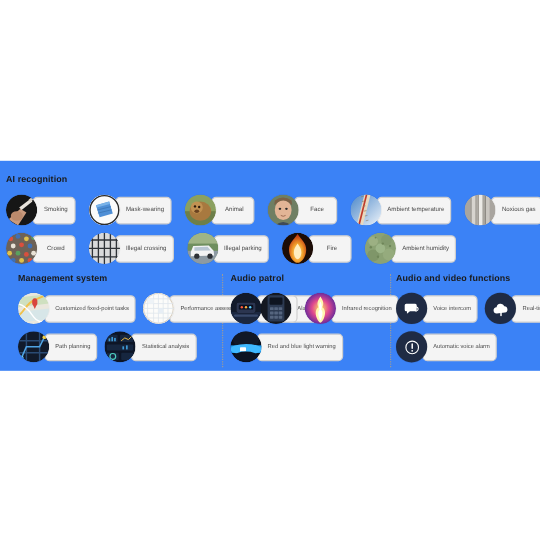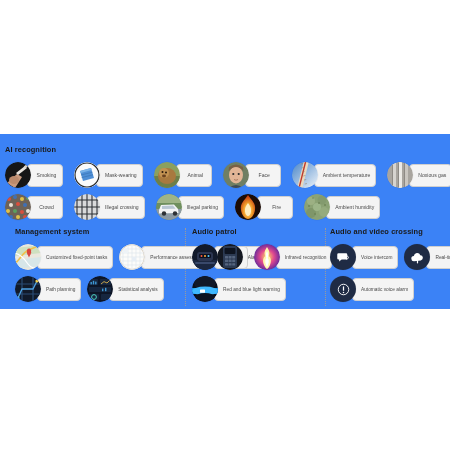--- a/index.html
+++ b/index.html
@@ -692,21 +692,21 @@
             <div class="pill pill-sm">
                 <span>Red and blue light warning</span>
               </div>
           </div>
 
         </div>
       </div>
     </div>
 
     <div class="panel" id="panel-av">
-      <div class="section-title">Audio and video crossing</div>
+      <div class="section-title">Audio and video functions</div>
       <div class="rows">
         <div class="row">
 
           <div class="item">
             <div class="thumb dark">
               <svg viewBox="0 0 24 24">
                 <path d="M4 5 h12 a2 2 0 0 1 2 2 v6 a2 2 0 0 1 -2 2 H9 l-4 3.4 V15 H4 a2 2 0 0 1 -2 -2 V7 a2 2 0 0 1 2 -2 Z" fill="#ffffff"></path>
                 <path d="M17 9 q3 1 3 3 q0 2 -3 3" stroke="#ffffff" stroke-width="1.4" fill="none" stroke-linecap="round"></path>
               </svg>
             </div>

